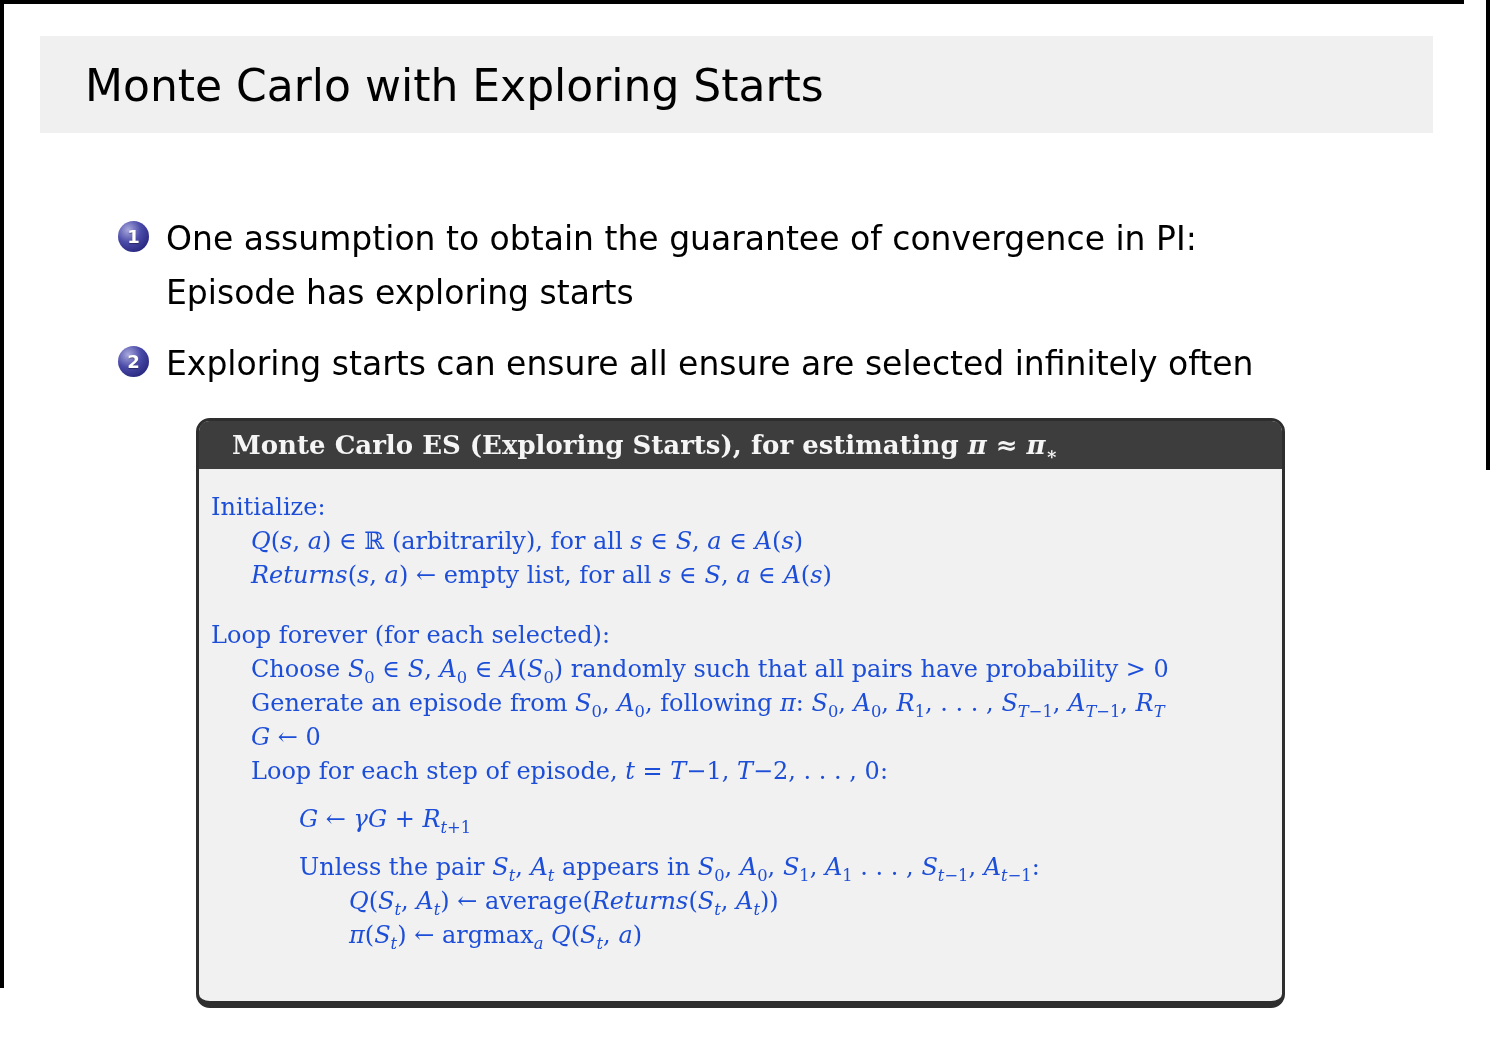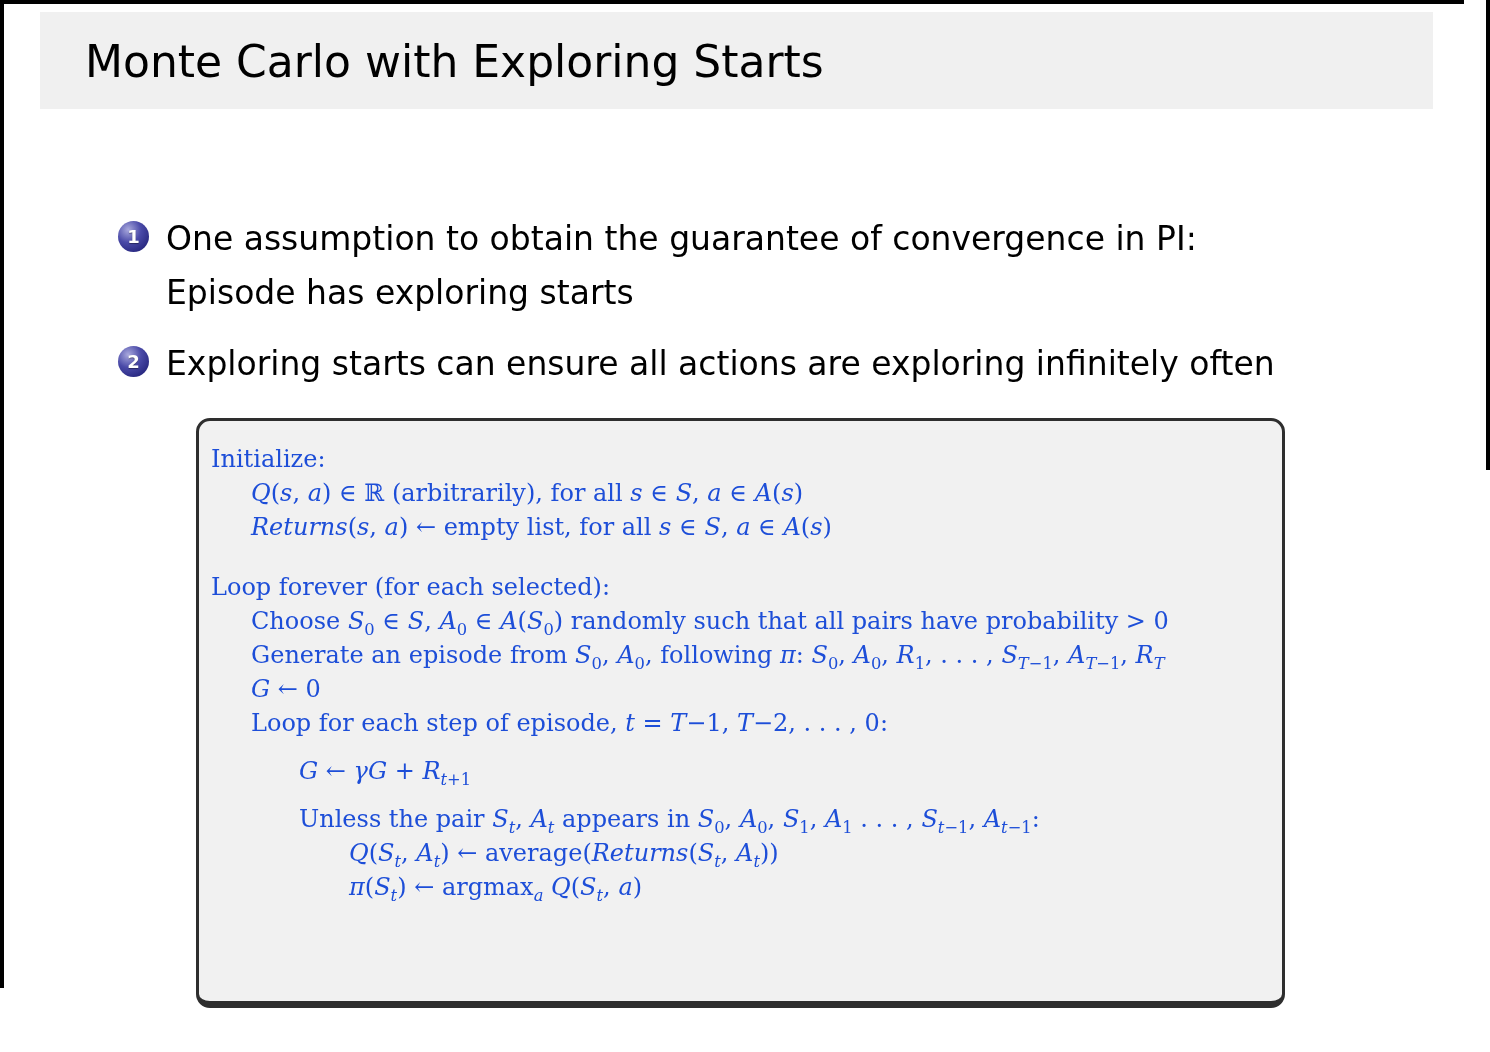--- a/index.html
+++ b/index.html
@@ -8,21 +8,21 @@
     font-family:"DejaVu Sans",sans-serif;overflow:hidden;color:#000;
   }
   
   .frame{position:absolute;background:#000;}
   .frame-top{left:0;top:0;width:1464px;height:4px;}
   .frame-left{left:0;top:0;width:4px;height:988px;}
   .frame-right{left:1486px;top:0;width:4px;height:470px;}
 
   
   .title-bar{
-    position:absolute;left:40px;top:12px;width:1393px;height:97px;
+    position:absolute;left:40px;top:36px;width:1393px;height:97px;
     background:#f0f0f0;
   }
   .title-bar .title-text{
     display:block;padding-left:45px;line-height:99px;
     font-size:44px;letter-spacing:0px;color:#000;
     font-family:"DejaVu Sans",sans-serif;
   }
 
   
   .bullet-row{position:absolute;left:118px;display:flex;align-items:flex-start;}
@@ -79,24 +79,25 @@
     <span>1</span>
   </span>
   <div class="bullet-text">One assumption to obtain the guarantee of convergence in PI:
 Episode has exploring starts</div>
 </div>
 
 <div class="bullet-row b2">
   <span class="badge">
     <span>2</span>
   </span>
-  <div class="bullet-text">Exploring starts can ensure all actions are exploring infinitely often</div>
+  <div class="bullet-text">Exploring starts can ensure all ensure are selected infinitely often</div>
 </div>
 
 <div class="algo-box">
+  <div class="algo-header">Monte Carlo ES (Exploring Starts), for estimating <i>π</i> ≈ <i>π</i><sub>∗</sub></div>
   <div class="algo-body">
     <div class="algo-line">Initialize:</div>
     <div class="algo-line ind1"><i>Q</i>(<i>s</i>, <i>a</i>) ∈ ℝ (arbitrarily), for all <i>s</i> ∈ <i>S</i>, <i>a</i> ∈ <i>A</i>(<i>s</i>)</div>
     <div class="algo-line ind1"><i>Returns</i>(<i>s</i>, <i>a</i>) ← empty list, for all <i>s</i> ∈ <i>S</i>, <i>a</i> ∈ <i>A</i>(<i>s</i>)</div>
     <div class="algo-line gap">Loop forever (for each selected):</div>
     <div class="algo-line ind1">Choose <i>S</i><sub>0</sub> ∈ <i>S</i>, <i>A</i><sub>0</sub> ∈ <i>A</i>(<i>S</i><sub>0</sub>) randomly such that all pairs have probability &gt; 0</div>
     <div class="algo-line ind1">Generate an episode from <i>S</i><sub>0</sub>, <i>A</i><sub>0</sub>, following <i>π</i>: <i>S</i><sub>0</sub>, <i>A</i><sub>0</sub>, <i>R</i><sub>1</sub>, . . . , <i>S</i><sub><i>T</i>−1</sub>, <i>A</i><sub><i>T</i>−1</sub>, <i>R</i><sub><i>T</i></sub></div>
     <div class="algo-line ind1"><i>G</i> ← 0</div>
     <div class="algo-line ind1">Loop for each step of episode, <i>t</i> = <i>T</i>−1, <i>T</i>−2, . . . , 0:</div>
     <div class="algo-line ind2"><i>G</i> ← <i>γG</i> + <i>R</i><sub><i>t</i>+1</sub></div>

